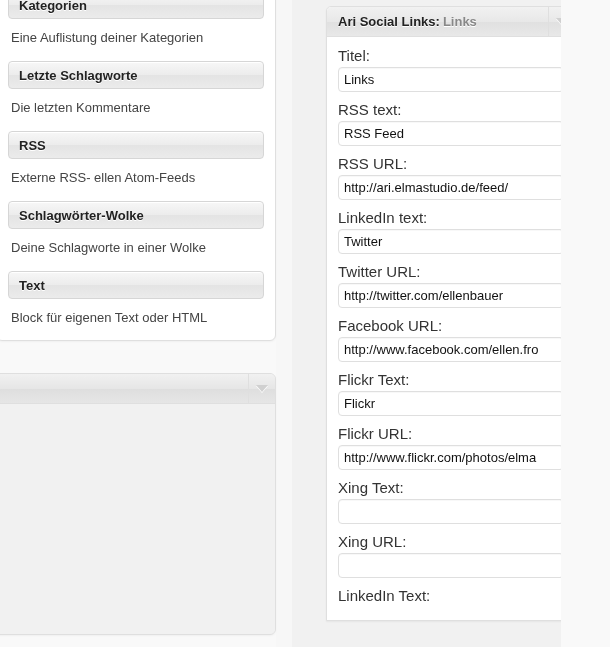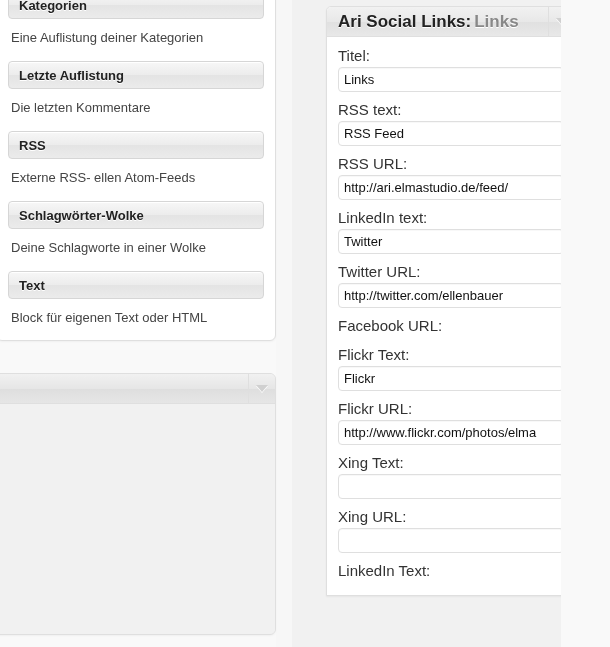--- a/index.html
+++ b/index.html
@@ -157,21 +157,21 @@
   }
   .widget-panel-head {
     position: relative;
     height: 30px;
     line-height: 30px;
     padding: 0 34px 0 11px;
     background: linear-gradient(to bottom, #f1f1f1 0%, #e8e8e8 50%, #e0e0e0 51%, #e8e8e8 100%);
     border-bottom: 1px solid #dfdfdf;
     border-radius: 4px 4px 0 0;
     box-sizing: border-box;
-    font-size: 17px;
+    font-size: 13px;
     white-space: nowrap;
     overflow: hidden;
     cursor: move;
     text-shadow: 0 1px 0 #fff;
   }
   .wp-name {
     font-weight: bold;
     color: #222222;
   }
   .wp-colon {
@@ -227,21 +227,21 @@
   <div class="bg-far-right"></div>
 
   <div class="widgets-panel">
 
     <div class="widget-entry">
       <div class="widget-head">Kategorien</div>
       <div class="widget-desc">Eine Auflistung deiner Kategorien</div>
     </div>
 
     <div class="widget-entry">
-      <div class="widget-head">Letzte Auflistung</div>
+      <div class="widget-head">Letzte Schlagworte</div>
       <div class="widget-desc">Die letzten Kommentare</div>
     </div>
 
     <div class="widget-entry">
       <div class="widget-head">RSS</div>
       <div class="widget-desc">Externe RSS- ellen Atom-Feeds</div>
     </div>
 
     <div class="widget-entry">
       <div class="widget-head">Schlagwörter-Wolke</div>
@@ -296,20 +296,21 @@
       </div>
 
       <div class="field">
         <label class="field-label">Twitter URL:</label>
         <input class="field-input" type="text" value="http://twitter.com/ellenbauer" style="">
       </div>
 
 
       <div class="field">
         <label class="field-label">Facebook URL:</label>
+        <input class="field-input" type="text" value="http://www.facebook.com/ellen.fro" style="">
       </div>
 
       <div class="field">
         <label class="field-label">Flickr Text:</label>
         <input class="field-input" type="text" value="Flickr" style="">
       </div>
 
       <div class="field">
         <label class="field-label">Flickr URL:</label>
         <input class="field-input" type="text" value="http://www.flickr.com/photos/elma" style="">

